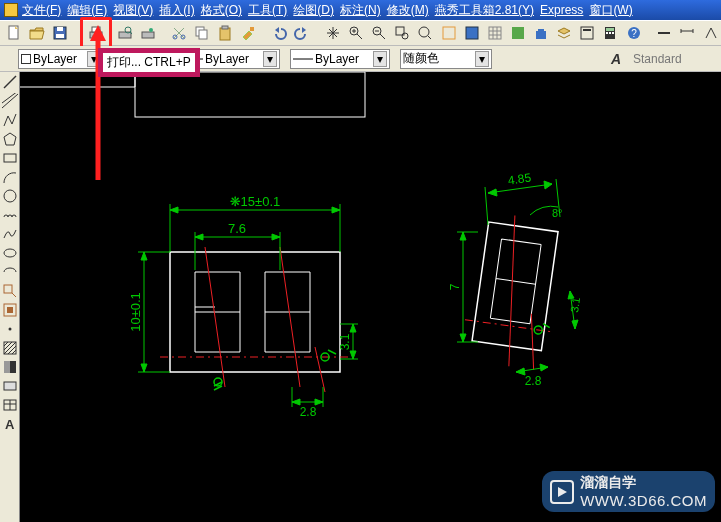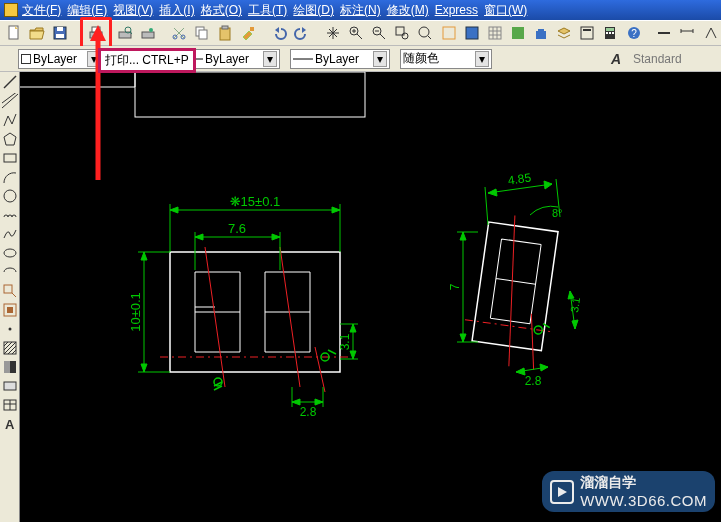--- a/index.html
+++ b/index.html
@@ -81,21 +81,21 @@
     width: 14px; height: 16px;
     background: #e4e4e4;
     border: 1px solid #999;
     display: flex; align-items:center; justify-content:center;
   }
   .dd .sw { width:10px; height:10px; border:1px solid #333; }
   .tooltip-box {
     position: absolute;
     left: 98px; top: 2px;
     background: #fff;
-    border: 3px solid #be185d;
+    border: 5px solid #be185d;
     padding: 1px 4px;
     font-size: 12px;
     z-index: 50;
     white-space: nowrap;
   }
   .work {
     position: absolute;
     left: 0; top: 72px;
     width: 721px; height: 450px;
     background: #000;
@@ -156,20 +156,21 @@
   <span class="appicon"></span>
   <span class="m">文件(F)</span>
   <span class="m">编辑(E)</span>
   <span class="m">视图(V)</span>
   <span class="m">插入(I)</span>
   <span class="m">格式(O)</span>
   <span class="m">工具(T)</span>
   <span class="m">绘图(D)</span>
   <span class="m">标注(N)</span>
   <span class="m">修改(M)</span>
+  <span class="m">燕秀工具箱2.81(Y)</span>
   <span class="m">Express</span>
   <span class="m">窗口(W)</span>
 </div>
 
 <div class="toolbar">
   <div class="tbtn">
       <svg viewBox="0 0 16 16">
         <rect x="3" y="1" width="9" height="13" fill="#fff" stroke="#666"></rect>
         <path d="M9 1l3 3H9z" fill="#e4c36a"></path>
       </svg>

